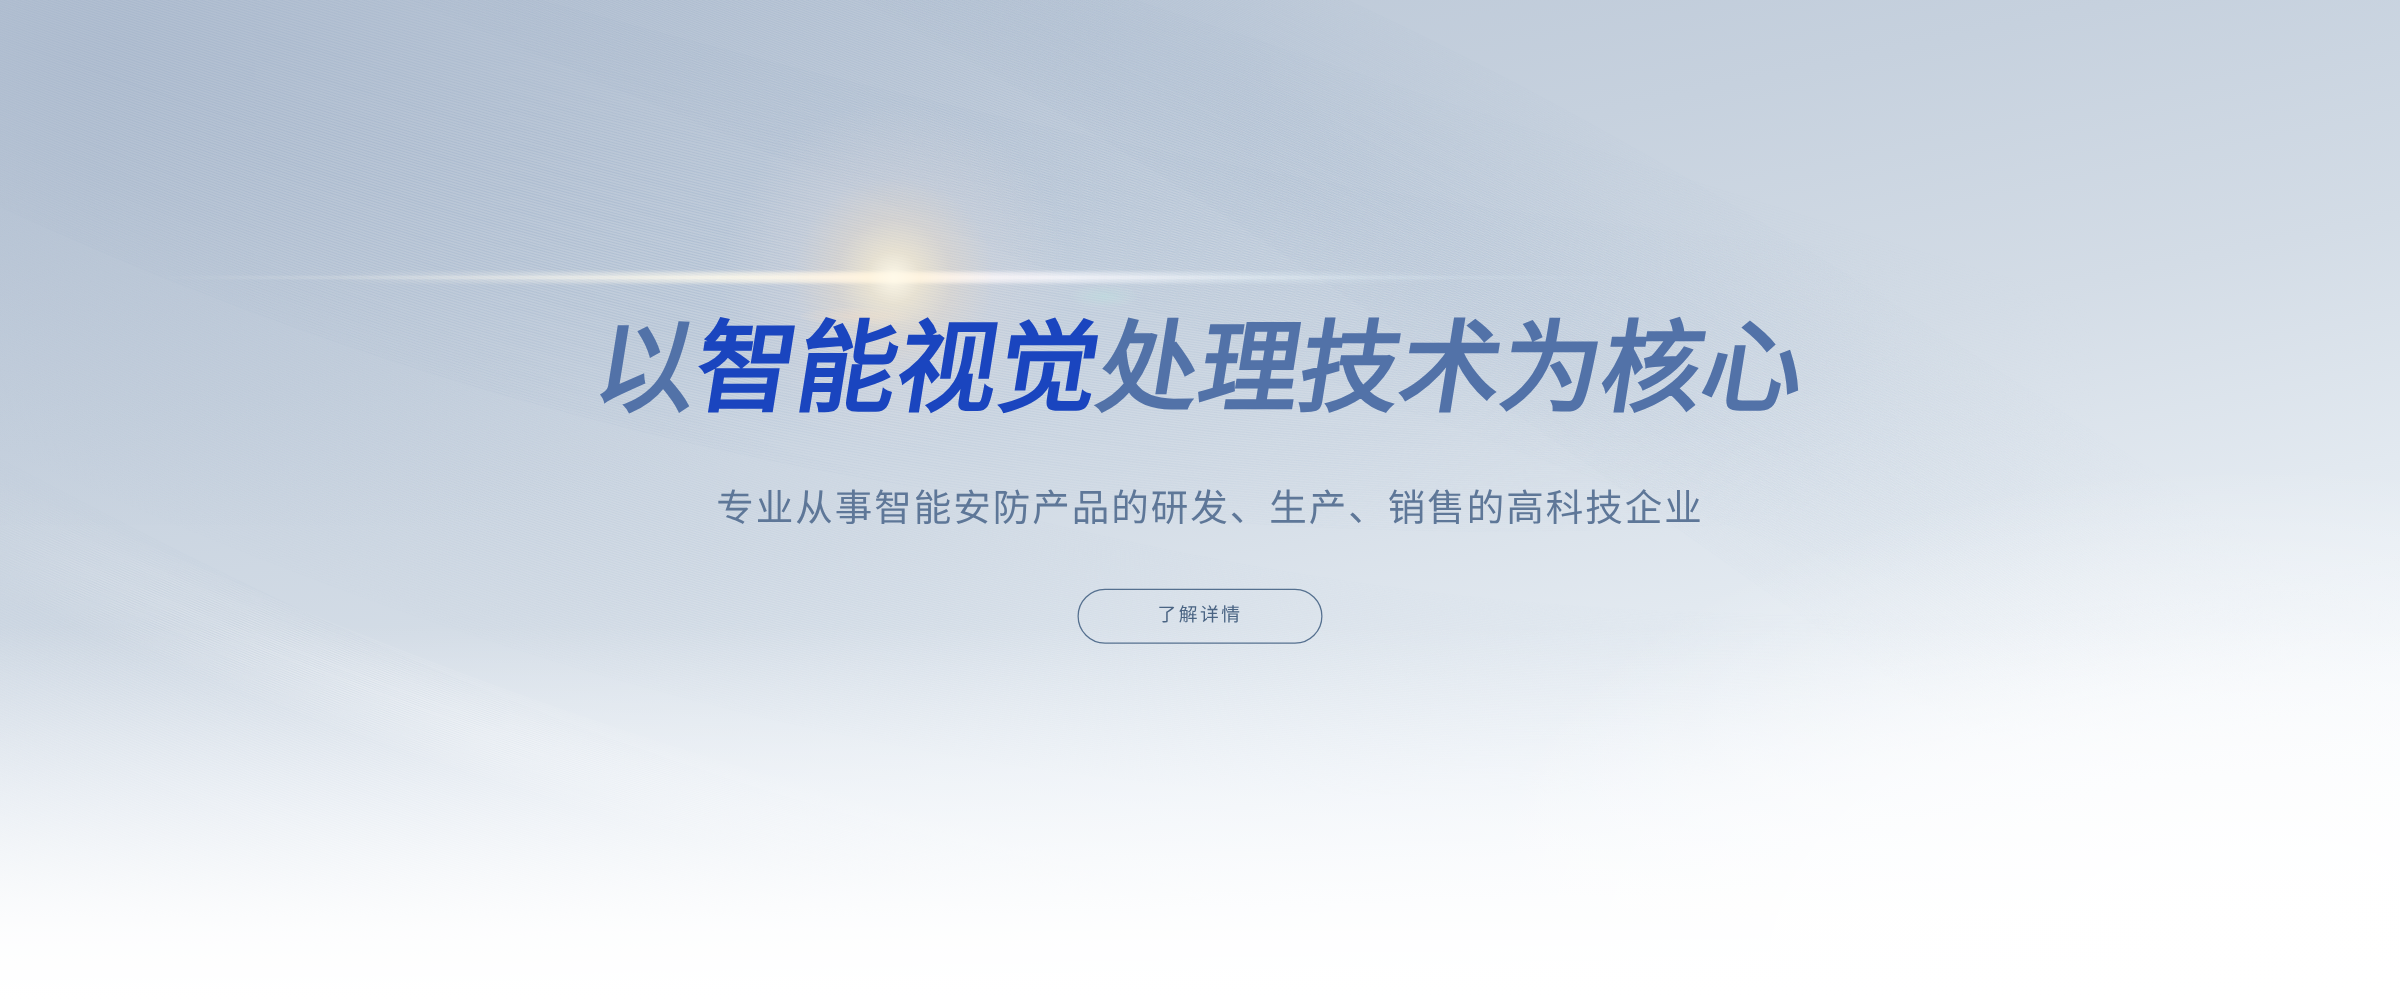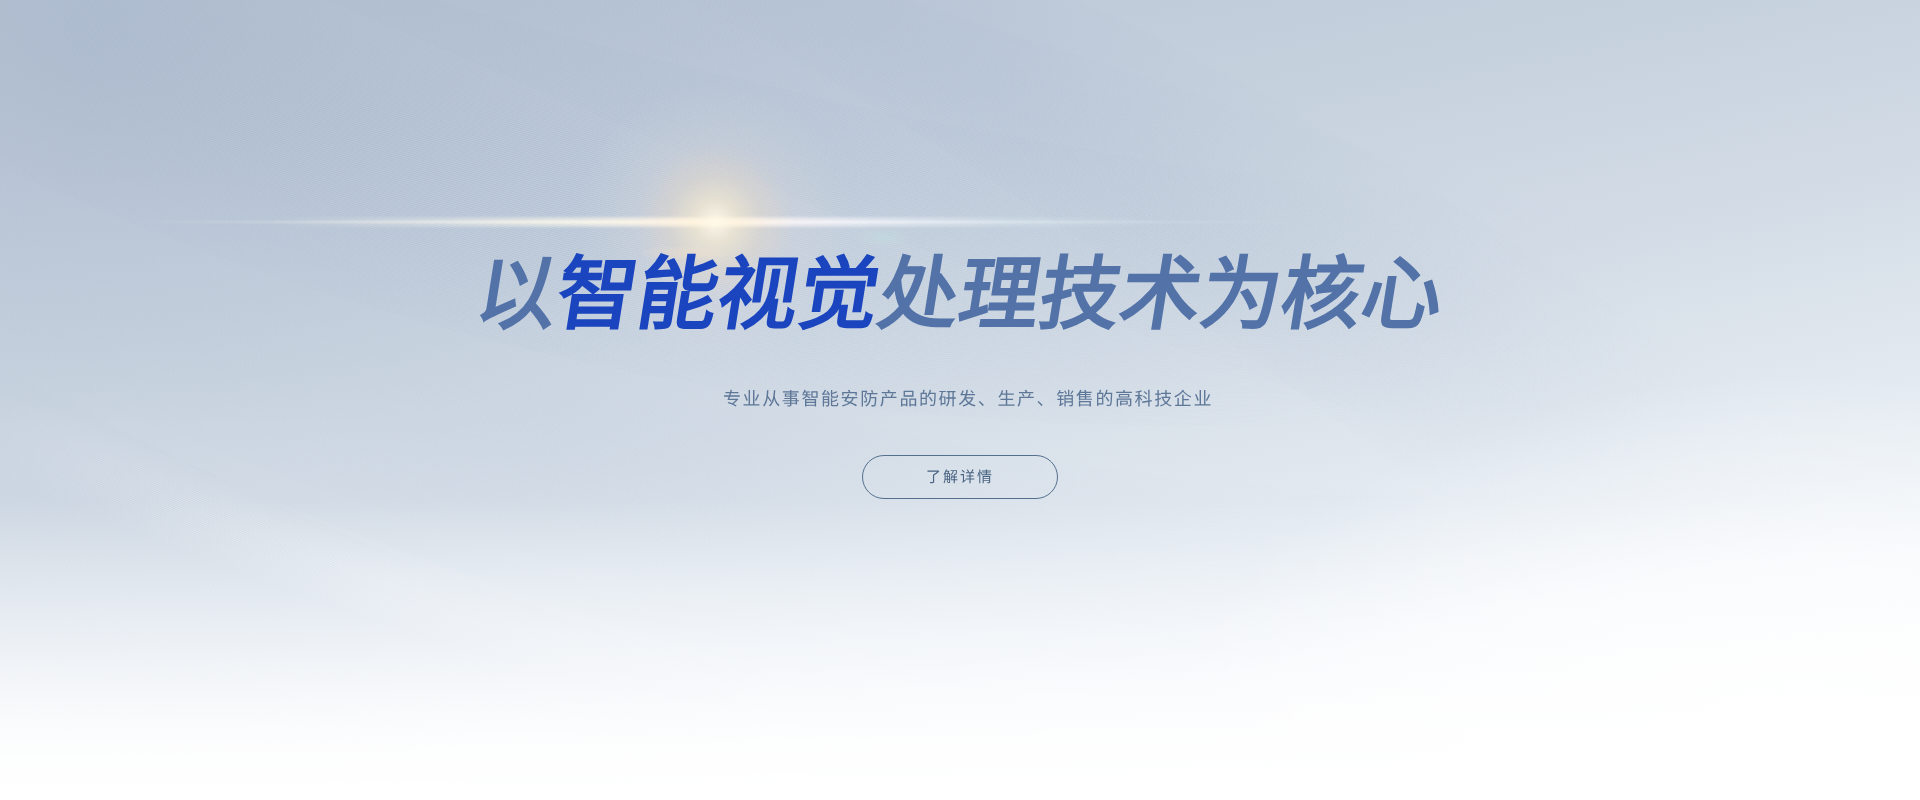--- a/index.html
+++ b/index.html
@@ -144,21 +144,21 @@
   }
   .headline .seg {
     display: inline;
   }
   .headline .seg-accent {
     color: #1a45bf;
   }
 
   .subtitle {
     margin: 53px 0 0 16px;
-    font-size: 18px;
+    font-size: 30px;
     line-height: 1.3;
     font-weight: 400;
     letter-spacing: 1.6px;
     color: #5e7798;
     white-space: nowrap;
   }
 
   .cta-wrap {
     margin-top: 44px;
   }

